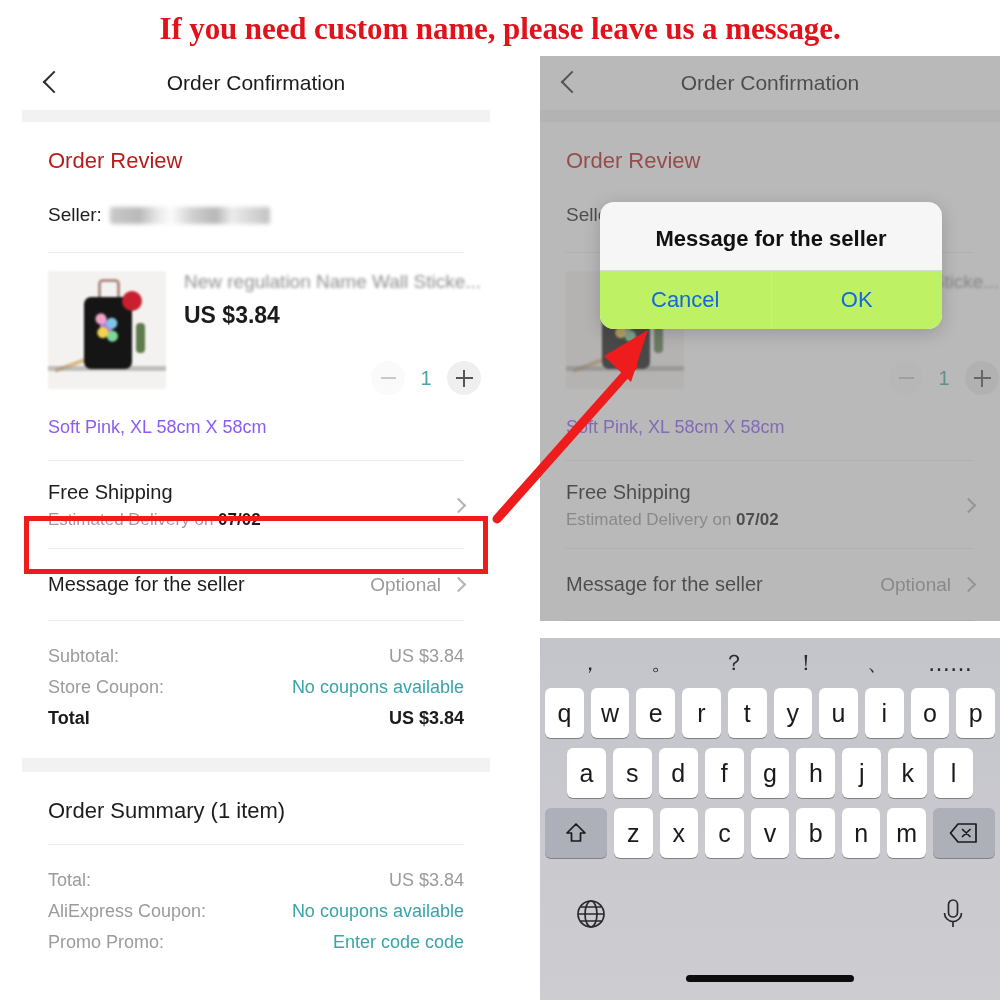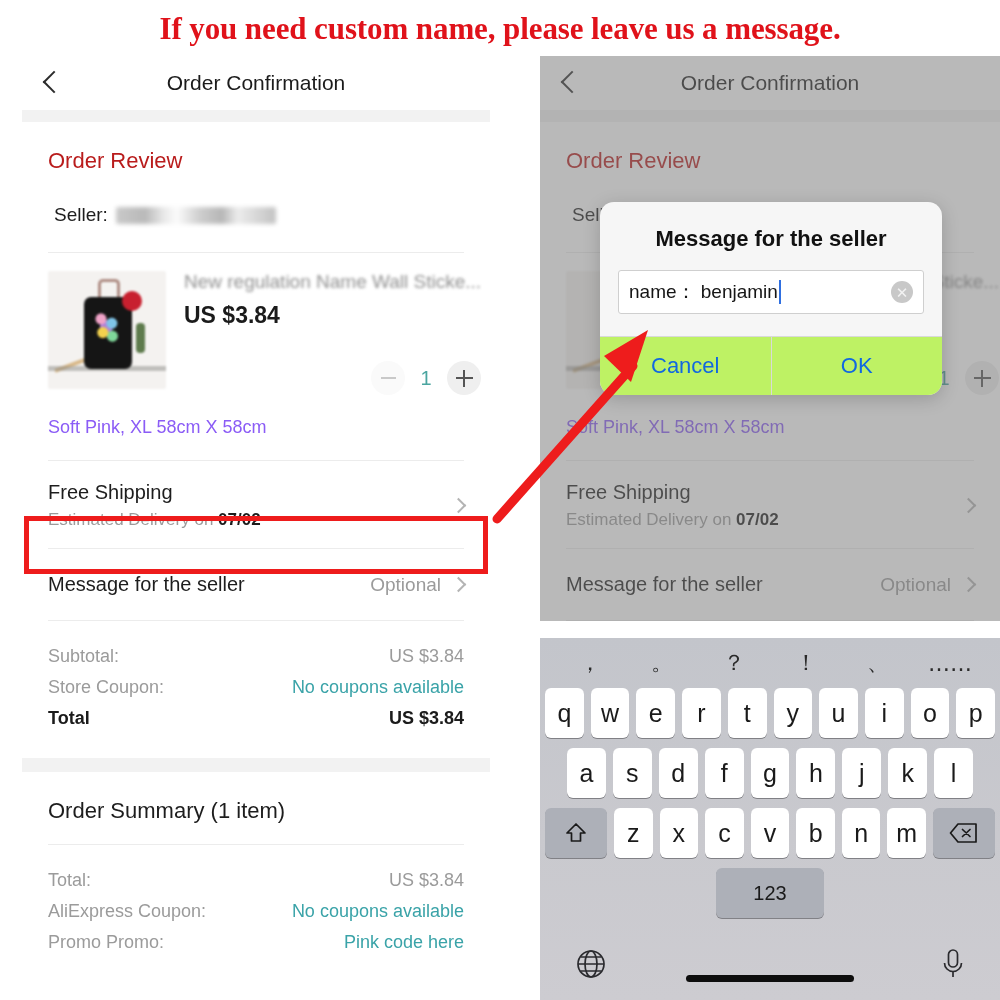--- a/index.html
+++ b/index.html
@@ -54,21 +54,21 @@
     position: absolute; left: 0; right: 0; text-align: center;
     font-size: 21px; color: #1b1b1b; pointer-events: none;
   }
   .nav-sep { height: 12px; background: #f2f2f2; }
 
   
   .sheet { background: #fff; padding: 0 26px; }
   .section-title {
     font-size: 22px; color: #b91c1c; padding: 26px 0 30px 0;
   }
-  .seller-row { display: flex; align-items: center; padding-bottom: 26px; margin-left: 6px; }
+  .seller-row { display: flex; align-items: center; padding-bottom: 26px; }
   .seller-label { font-size: 19px; color: #1d1d1d; }
   .seller-blur {
     margin-left: 8px; width: 160px; height: 17px; border-radius: 2px;
     background: linear-gradient(90deg,#c9c9c9 0%, #b9b9b9 18%, #e9e9e9 30%,
                 #fbfbfb 38%, #cfcfcf 52%, #b6b6b6 66%, #ececec 76%, #c2c2c2 100%);
     filter: blur(2.2px);
   }
   .hr { height: 1px; background: #ececec; }
 
   .product { display: flex; padding: 18px 0 6px 0; position: relative; }
@@ -360,21 +360,21 @@
         <div class="t-line">
           <span class="t-label">Total:</span>
           <span class="t-value">US $3.84</span>
         </div>
         <div class="t-line">
           <span class="t-label">AliExpress Coupon:</span>
           <span class="t-value t-teal">No coupons available</span>
         </div>
         <div class="t-line">
           <span class="t-label">Promo Promo:</span>
-          <span class="t-value t-teal">Pink code here</span>
+          <span class="t-value t-teal">Enter code code</span>
         </div>
       </div>
 
       <div class="footer-bar">
         
         
       </div>
 
     </div>
   </div>
@@ -502,21 +502,20 @@
         <div class="key">n</div>
         <div class="key">m</div>
         <div class="key wide">
           <svg width="30" height="22" viewBox="0 0 30 22" aria-hidden="true">
             <path d="M9 2 H27 V20 H9 L1.5 11 Z" fill="none" stroke="#1a1a1a" stroke-width="1.7" stroke-linejoin="round"></path>
             <path d="M13.5 7.5 L21 14.5 M21 7.5 L13.5 14.5" stroke="#1a1a1a" stroke-width="1.7" stroke-linecap="round"></path>
           </svg>
         </div>
       </div>
       <div class="kb-row r4">
-        <div class="key num">123</div>
       </div>
     </div>
     <div class="kb-bottom">
       <div>
         <svg width="34" height="34" viewBox="0 0 34 34" aria-hidden="true">
           <circle cx="17" cy="17" r="13" fill="none" stroke="#2a2a2e" stroke-width="1.7"></circle>
           <ellipse cx="17" cy="17" rx="6" ry="13" fill="none" stroke="#2a2a2e" stroke-width="1.7"></ellipse>
           <path d="M4 17 H30 M6.5 10 H27.5 M6.5 24 H27.5" stroke="#2a2a2e" stroke-width="1.7"></path>
         </svg>
       </div>
@@ -526,26 +525,20 @@
           <path d="M4.5 16 a8.5 8.5 0 0 0 17 0" fill="none" stroke="#2a2a2e" stroke-width="1.7"></path>
           <path d="M13 24.5 V30" stroke="#2a2a2e" stroke-width="1.7"></path>
         </svg>
       </div>
     </div>
     <div class="kb-home"></div>
   </div>
 
   <div class="modal">
     <div class="modal-title">Message for the seller</div>
-    <div class="modal-field">
-      <span class="mf-text">name： benjamin</span>
-      <span class="caret"></span>
-      <span class="mf-spacer"></span>
-      <span class="clear-icon">✕</span>
-    </div>
     <div class="modal-actions">
       <div class="modal-btn">Cancel</div>
       <div class="modal-btn">OK</div>
     </div>
   </div>
 
   <div class="hl-box"></div>
   <svg class="arrow-svg" viewBox="0 0 1000 1000" aria-hidden="true">
     <path d="M497 519 L633 366" stroke="#ee1c1c" stroke-width="9" fill="none" stroke-linecap="round"></path>
     <path d="M648 330 L631 382 L604 356 Z" fill="#ee1c1c"></path>

